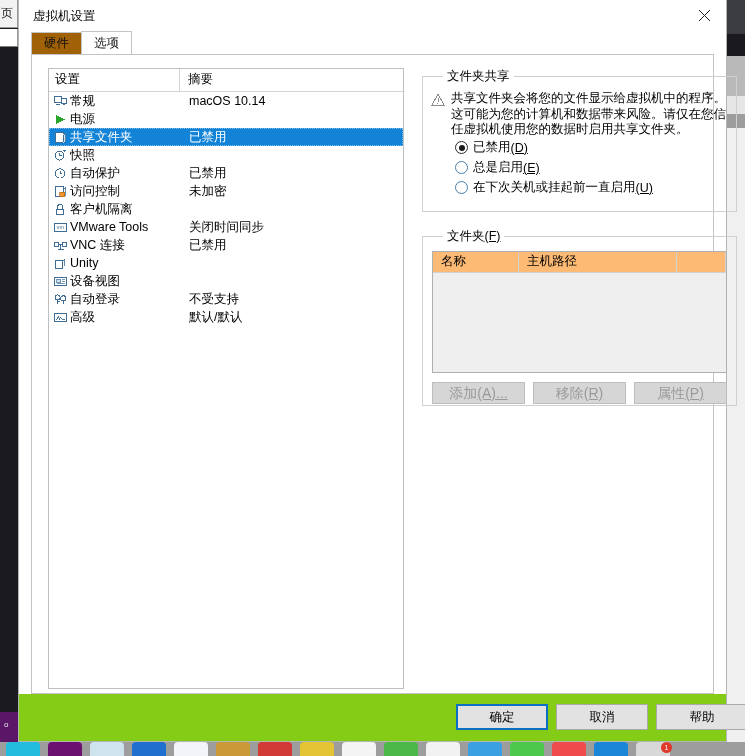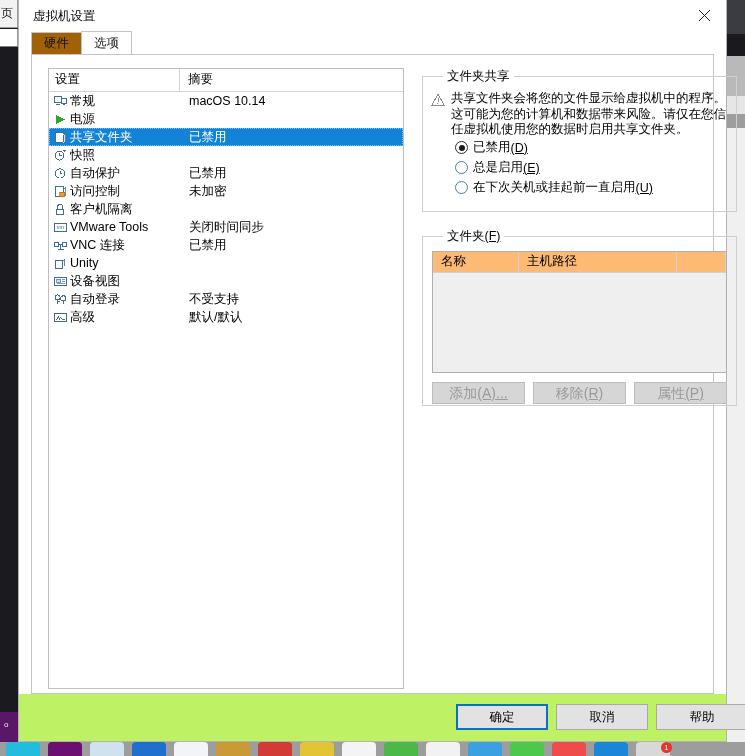--- a/index.html
+++ b/index.html
@@ -371,21 +371,21 @@
     background: #d6d6d6;
     color: #9a9a9a;
     box-sizing: border-box;
     cursor: default;
   }
 
   
   #footer {
     flex: none;
     height: 47px;
-    background: #bef264;
+    background: #84cc16;
     position: relative;
   }
   .foot-btn {
     position: absolute;
     top: 10px;
     height: 26px;
     width: 92px;
     font-size: 12.5px;
     line-height: 24px;
     text-align: center;

